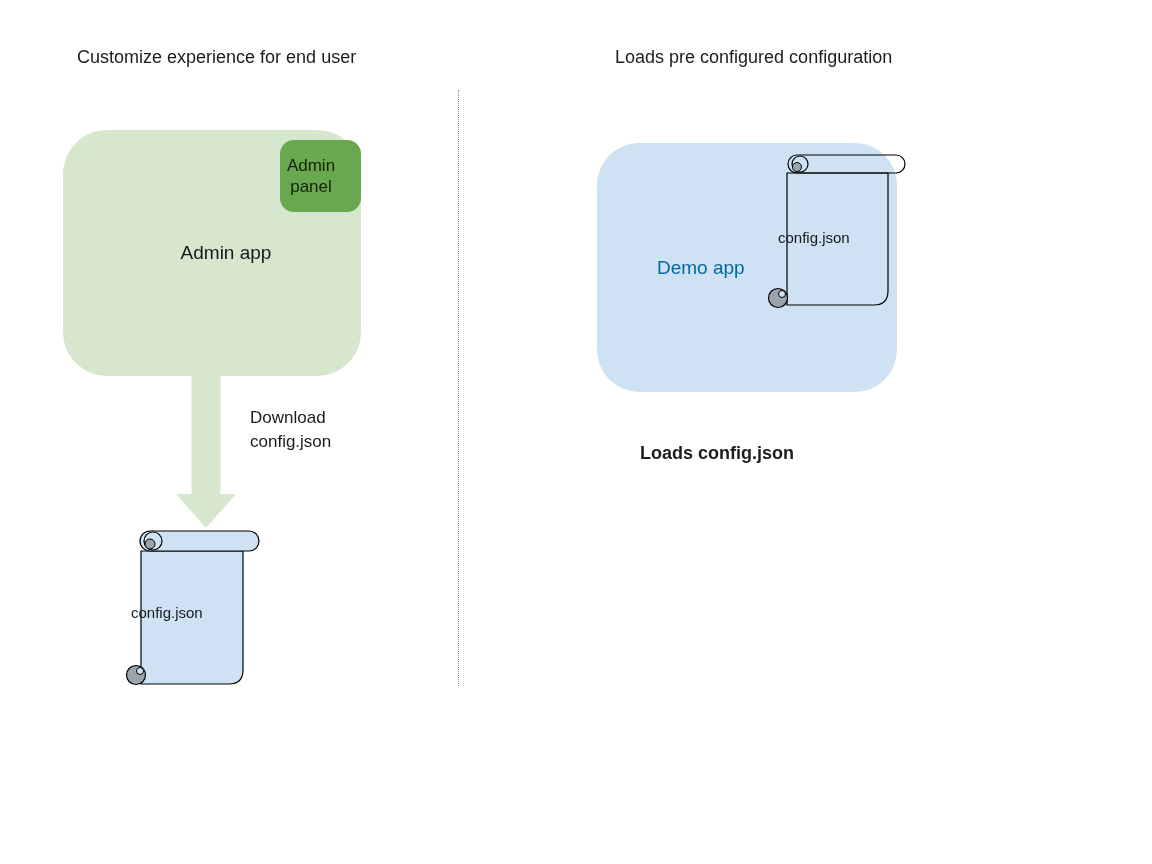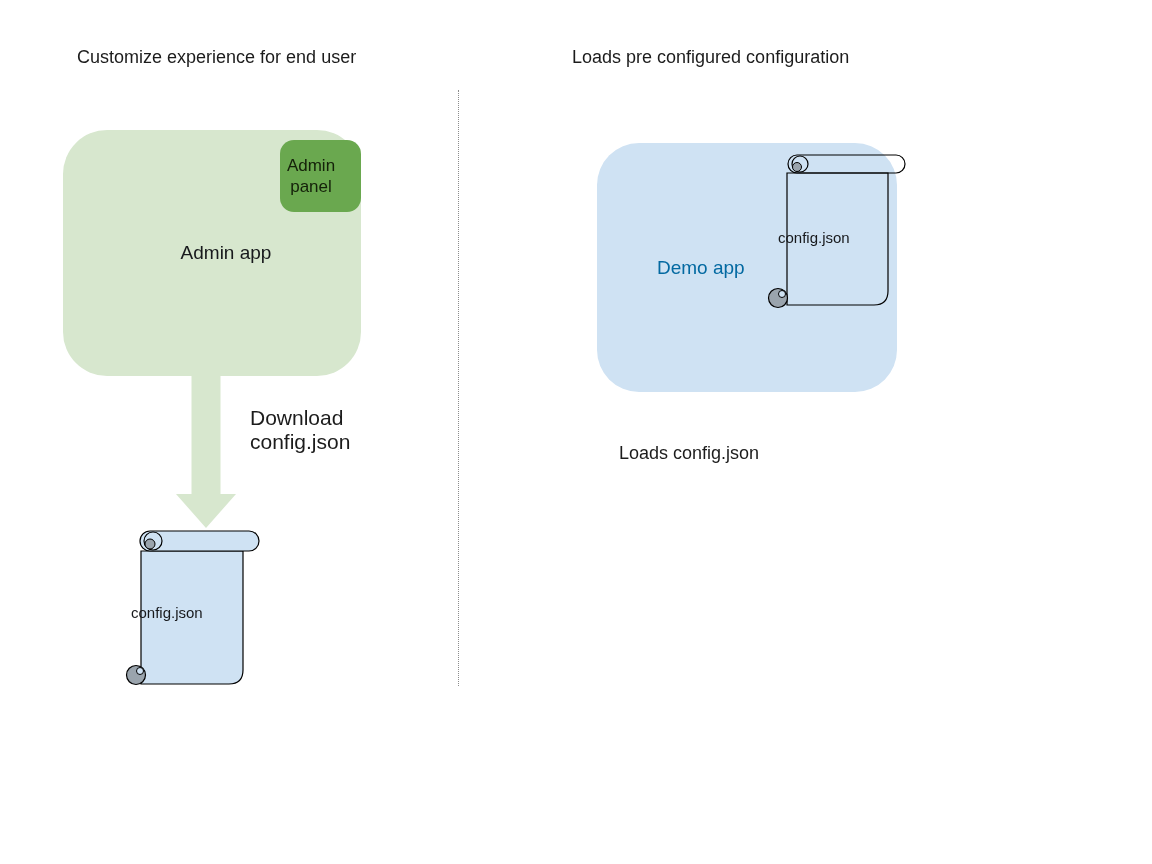--- a/index.html
+++ b/index.html
@@ -50,21 +50,21 @@
     color: #142109;
     width: 62px;
   }
 
   
   .down-arrow { left: 172px; top: 376px; }
 
   .download-label {
     left: 250px; top: 406px;
     width: 100px;
-    font-size: 21px;
+    font-size: 17px;
     line-height: 24px;
     color: #1c1c1c;
   }
 
   
   .config-label {
     font-size: 15px;
     color: #17191c;
     width: 120px;
     text-align: left;
@@ -79,28 +79,29 @@
     background: #cfe2f3;
     border-radius: 42px;
   }
   .demo-app-label {
     left: 657px; top: 257px;
     font-size: 19px;
     color: #0369a1;
     white-space: nowrap;
   }
   .loads-caption {
-    left: 619px; top: 443px;
+    left: 640px; top: 443px;
     font-size: 18px;
     color: #1c1c1c;
     white-space: nowrap;
+    font-weight: bold;
   }
 
   .title-left { left: 77px; top: 46px; }
-  .title-right { left: 572px; top: 46px; }
+  .title-right { left: 615px; top: 46px; }
 
   .divider {
     left: 458px; top: 90px;
     height: 596px; width: 0;
     border-left: 1.5px dotted #8c8c8c;
   }
 
   .scroll-svg-left { left: 123px; top: 528px; }
   .scroll-svg-right { left: 765px; top: 150px; }
 </style>

